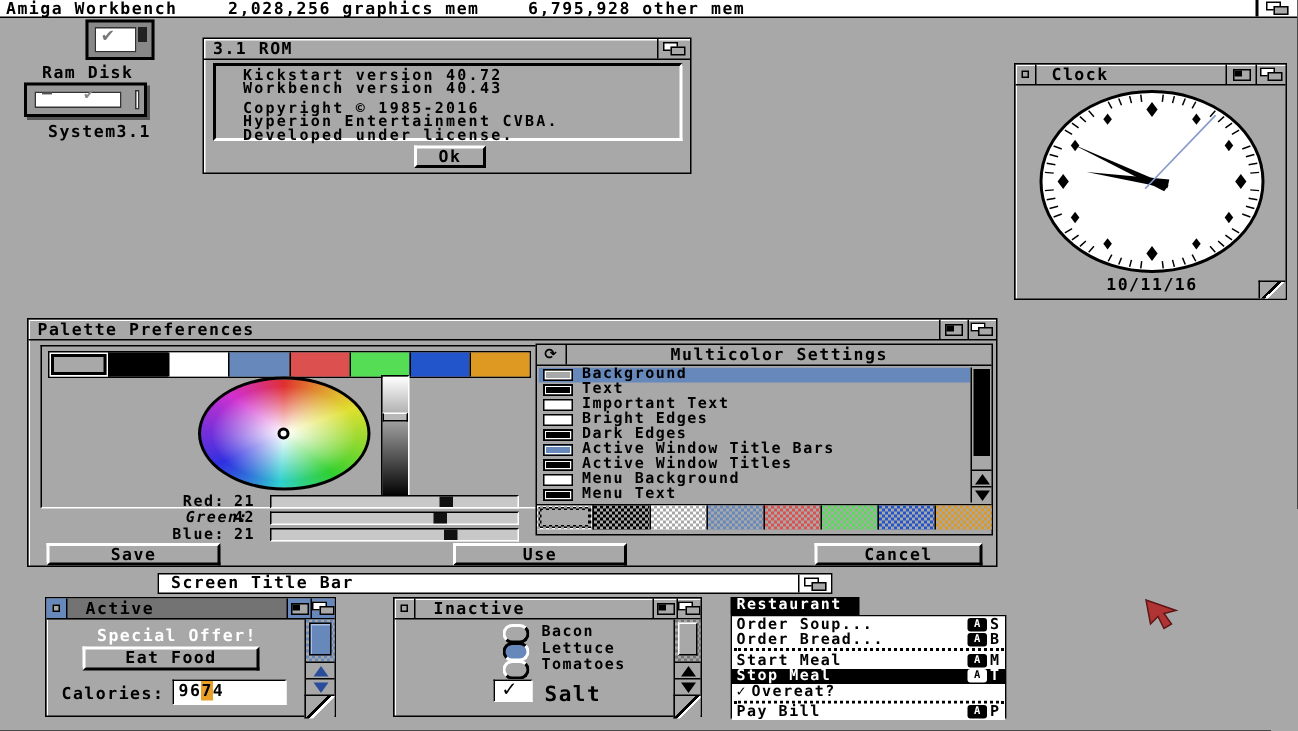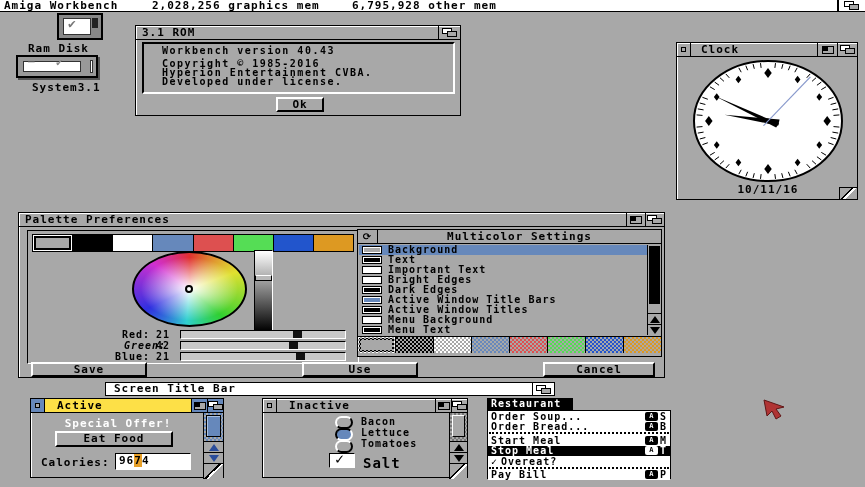--- a/index.html
+++ b/index.html
@@ -9,21 +9,21 @@
     font-size:11px;letter-spacing:1px;}
   .abs{position:absolute;}
   
   .raised{border-top:2px solid #fff;border-left:2px solid #fff;border-bottom:2px solid #000;border-right:2px solid #000;background:#a8a8a8;}
   .sunken{border-top:2px solid #000;border-left:2px solid #000;border-bottom:2px solid #fff;border-right:2px solid #fff;}
   .thin-sunken{border-top:1px solid #000;border-left:1px solid #000;border-bottom:1px solid #fff;border-right:1px solid #fff;}
   
   .window{position:absolute;border:1px solid #000;background:#a8a8a8;box-shadow:inset 1px 1px 0 #fff;}
   .titlebar{position:absolute;left:0;top:0;right:0;height:14px;border-bottom:1px solid #000;display:flex;align-items:center;}
   .titlebar .title{padding-left:6px;font-size:11px;line-height:13px;white-space:nowrap;}
-  .tb-blue{background:#fde047;text-align:right;}
+  .tb-blue{background:#737373;text-align:right;}
   .gadget{position:absolute;top:0;height:13px;border-left:1px solid #000;display:flex;align-items:center;justify-content:center;}
   .closebox{position:absolute;left:0;top:0;width:14px;height:13px;border-right:1px solid #000;display:flex;align-items:center;justify-content:center;}
   .closebox .dot{width:5px;height:5px;border:1px solid #000;background:#a8a8a8;}
   .depth-icon{position:relative;width:16px;height:9px;}
   .depth-icon .b{position:absolute;left:0;top:0;width:10px;height:6px;border:1px solid #000;background:#fff;}
   .depth-icon .f{position:absolute;left:5px;top:3px;width:10px;height:6px;border:1px solid #000;background:#a8a8a8;}
   .zoom-icon{position:relative;width:12px;height:8px;border:1px solid #000;background:#a8a8a8;}
   .zoom-icon::after{content:"";position:absolute;left:0;top:0;width:5px;height:4px;background:#000;}
   .resize{position:absolute;right:0;bottom:0;background:#a8a8a8;border-left:1px solid #000;border-top:1px solid #000;
     background-image:linear-gradient(135deg,transparent 42%,#000 42%,#000 50%,#fff 50%,#fff 58%,transparent 58%);}
@@ -100,20 +100,21 @@
       <span class="title">3.1 ROM</span>
       <span class="gadget" style="right:0;width:22px;">
           <span class="depth-icon">
             <span class="b"></span>
             <span class="f"></span>
           </span>
         </span>
     </div>
     <div class="abs sunken" style="left:6px;top:16px;width:313px;height:52px;background:#a8a8a8;">
       <div class="abs" style="left:18px;top:2px;font-size:10px;line-height:9px;letter-spacing:1.5px;">
+        <div>Kickstart version 40.72</div>
         <div>Workbench version 40.43</div>
         <div style="height:4px;"></div>
         <div>Copyright © 1985-2016</div>
         <div>Hyperion Entertainment CVBA.</div>
         <div>Developed under license.</div>
       </div>
     </div>
     <div class="abs btn" style="left:140px;top:71px;width:48px;height:15px;line-height:11px;">Ok</div>
   </div>
 
@@ -211,21 +212,21 @@
           <span class="zoom-icon"></span>
         </span>
       <span class="gadget" style="right:0;width:19px;">
           <span class="depth-icon">
             <span class="b"></span>
             <span class="f"></span>
           </span>
         </span>
     </div>
 
-    <div class="abs thin-sunken" style="left:8px;top:17px;width:332px;height:134px;">
+    <div class="abs thin-sunken" style="left:8px;top:17px;width:332px;height:109px;">
 
       <div class="abs" style="left:4px;top:3px;width:322px;height:18px;border:1px solid #000;display:flex;">
         <div class="sw sel" style="flex: 1 1 0%; border-left: none; background: rgb(168, 168, 168);"></div>
         <div class="sw" style="flex: 1 1 0%; background: rgb(0, 0, 0);"></div>
         <div class="sw" style="flex: 1 1 0%; background: rgb(255, 255, 255);"></div>
         <div class="sw" style="flex: 1 1 0%; background: rgb(102, 136, 187);"></div>
         <div class="sw" style="flex: 1 1 0%; background: rgb(221, 80, 80);"></div>
         <div class="sw" style="flex: 1 1 0%; background: rgb(85, 221, 85);"></div>
         <div class="sw" style="flex: 1 1 0%; background: rgb(34, 85, 204);"></div>
         <div class="sw" style="flex: 1 1 0%; background: rgb(221, 153, 34);"></div>

